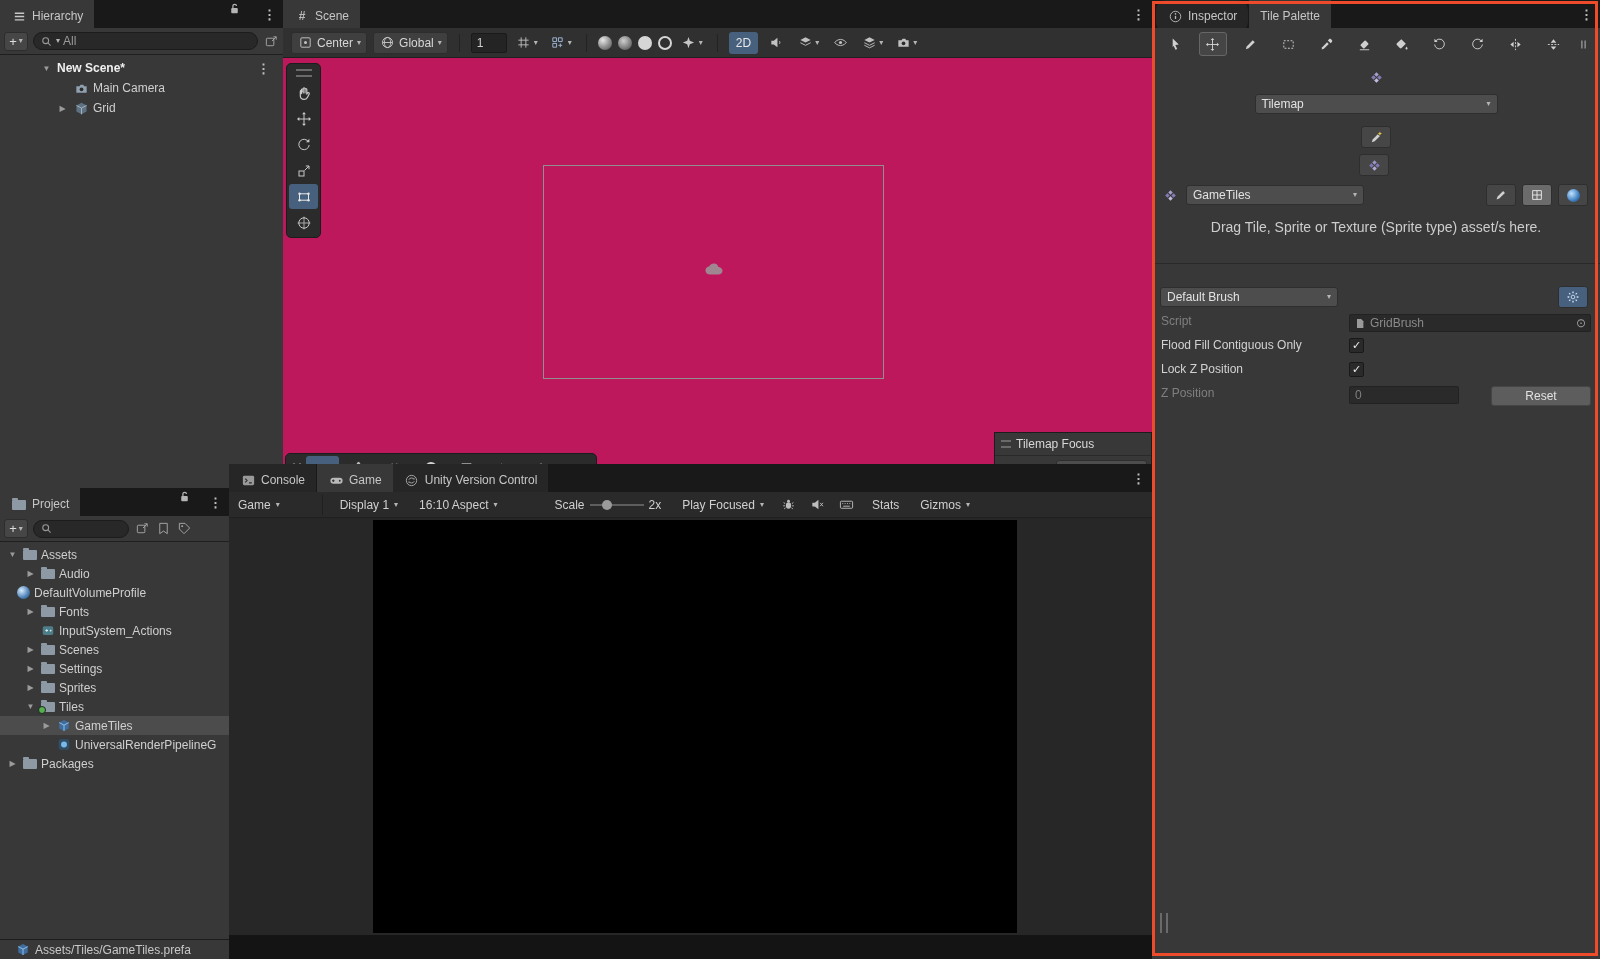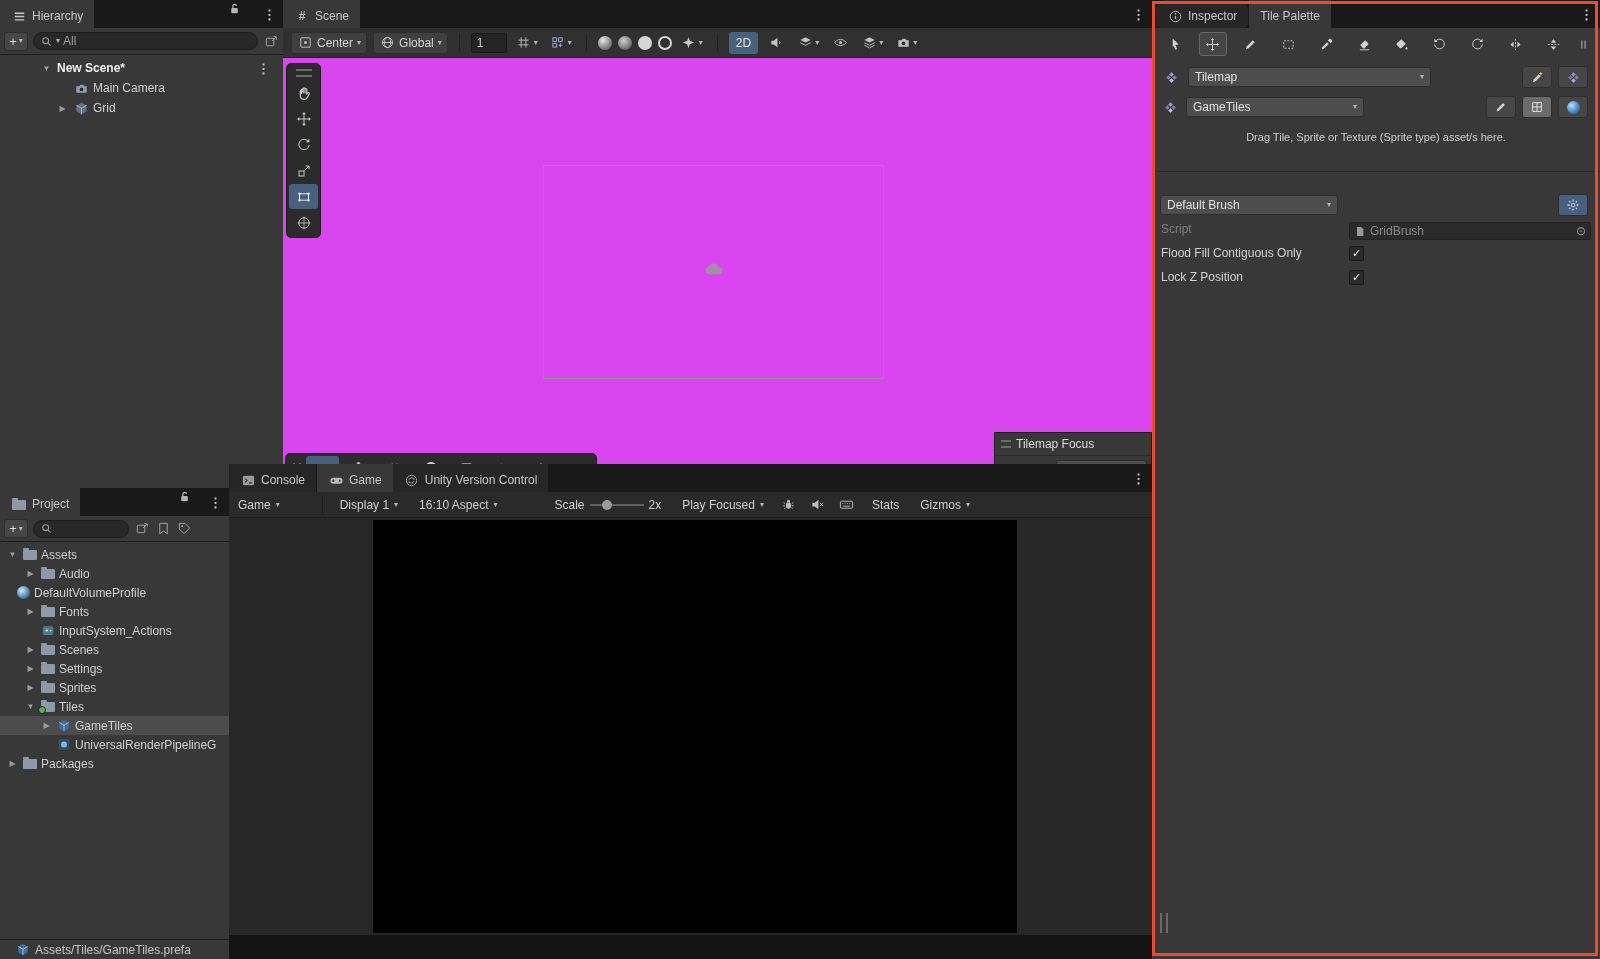--- a/index.html
+++ b/index.html
@@ -51,21 +51,21 @@
   .gdd{display:flex;align-items:center;gap:5px;color:#d0d0d0;padding:0 4px;height:20px;}
   .slider{width:54px;height:2px;background:#5e5e5e;position:relative;flex:none;}
   .slider::before{content:"";position:absolute;left:12px;top:-4px;width:10px;height:10px;border-radius:50%;background:#9a9a9a;}
   
   .tpToolbar{height:32px;display:flex;align-items:center;justify-content:space-between;padding:0 9px;background:var(--bg);}
   .tpbtn{width:28px;height:24px;border-radius:3px;display:flex;align-items:center;justify-content:center;}
   .tpbtn.boxed{border:1px solid #666;background:#454545;}
   .row{display:flex;align-items:center;padding:4px 8px;gap:6px;}
   .iconbtn{width:30px;height:22px;border-radius:3px;background:#464646;border:1px solid #2e2e2e;display:flex;align-items:center;justify-content:center;}
   .iconbtn.lit{background:#6b6b6b;}
-  .hint{text-align:center;padding:9px 6px 8px;color:#cdcdcd;font-size:11px;}
+  .hint{text-align:center;padding:9px 6px 8px;color:#cdcdcd;font-size:14px;}
   .prop{display:flex;align-items:flex-start;height:24px;padding:0 9px;}
   .plabel{width:188px;flex:none;color:#d2d2d2;}
   .plabel.dim,.dimtxt{color:#7f7f7f;}
   .ofield{flex:1;height:18px;background:var(--field);border:1px solid #222;border-radius:2px;display:flex;align-items:center;gap:4px;padding:0 4px;color:#8a8a8a;min-width:0;}
   .cb{width:15px;height:15px;background:#2a2a2a;border:1px solid #191919;border-radius:2px;display:flex;align-items:center;justify-content:center;color:#ececec;font-size:11px;}
   .zfield{width:110px;height:18px;background:var(--field);border:1px solid #222;border-radius:2px;color:#7f7f7f;display:flex;align-items:center;padding:0 5px;}
   .reset{margin-left:auto;width:100px;height:20px;background:#5d5d5d;border:1px solid #454545;border-radius:3px;display:flex;align-items:center;justify-content:center;color:#e2e2e2;}
   .redbox{position:absolute;left:1152px;top:1px;width:446px;height:955px;border:3px solid var(--red);pointer-events:none;z-index:60;}
   .statusbar{position:absolute;left:0;bottom:0;width:100%;height:20px;background:var(--bg);border-top:1px solid #1c1c1c;display:flex;align-items:center;gap:5px;padding:0 16px;white-space:nowrap;overflow:hidden;}
   .camrect{position:absolute;border:1px solid #8f8f8f;}
@@ -246,21 +246,21 @@
     <div class="ibtn">
         <span class="ic">
           <svg viewBox="0 0 16 16">
             <path d="M2.5 5.5h3.4l1.1-1.6h2.8L11 5.5h2.5v7h-11z" fill="#c0c0c0"></path>
             <circle cx="8" cy="8.8" r="2" fill="#2c2c2c"></circle>
           </svg>
         </span>
         <span class="caret">▾</span>
       </div>
   </div>
-  <div style="position:absolute;left:0;top:58px;right:0;bottom:0;background:#d946ef;overflow:hidden;">
+  <div style="position:absolute;left:0;top:58px;right:0;bottom:0;background:#be185d;overflow:hidden;">
     <div class="camrect" style="left:260px;top:107px;width:341px;height:214px;">
       <span style="position:absolute;left:50%;top:50%;transform:translate(-50%,-50%);">
         <svg width="22" height="18" viewBox="0 0 22 18">
             <path d="M11 2c2.6 0 4 1.8 4.4 3.4C17.6 5.6 19.5 7 19.5 9.3c0 2.4-1.9 3.8-4.1 3.8H7.2C4.6 13.1 2.5 11.6 2.5 9c0-2.3 1.7-3.7 3.6-3.9C6.7 3.4 8.5 2 11 2z" fill="#9a9a9a" opacity=".85"></path>
           </svg>
       </span>
     </div>
     <div class="toolstrip">
       <span class="grip"></span>
       <span class="tool">
@@ -681,21 +681,21 @@
           <path d="M5 6L8 2.5 11 6zM5 10l3 3.5 3-3.5z" fill="#d0d0d0"></path>
         </svg>
       </span>
     <span class="tpbtn" style="width:14px;">
         <svg viewBox="0 0 16 16" width="13" height="13">
           <path d="M6 3v10M10 3v10" stroke="#9a9a9a" stroke-width="1.6"></path>
         </svg>
       </span>
   </div>
 
-  <div class="row" style="padding-top:6px;">
+  <div class="row" style="padding-top:6px;flex-direction:column;">
     <span class="ic" style="width:22px;height:22px;">
       <svg viewBox="0 0 20 20" width="20" height="20">
           <g transform="rotate(45 10 10)">
             <rect x="5" y="5" width="4.4" height="4.4" fill="#a7a0ce"></rect>
             <rect x="10.6" y="5" width="4.4" height="4.4" fill="#847cb8"></rect>
             <rect x="5" y="10.6" width="4.4" height="4.4" fill="#847cb8"></rect>
             <rect x="10.6" y="10.6" width="4.4" height="4.4" fill="#c2bde0"></rect>
           </g>
         </svg>
     </span>
@@ -787,17 +787,26 @@
   <div class="prop">
     <span class="plabel">Flood Fill Contiguous Only</span>
     <span class="cb">✓</span>
   </div>
 
   <div class="prop">
     <span class="plabel">Lock Z Position</span>
     <span class="cb">✓</span>
   </div>
 
+  <div class="prop">
+    <span class="plabel dim">Z Position</span>
+    <span class="zfield">
+        <span>0</span>
+      </span>
+    <span class="reset">
+        <span>Reset</span>
+      </span>
+  </div>
 
   <span style="position:absolute;left:8px;bottom:26px;width:8px;height:20px;border-left:2px solid #6a6a6a;border-right:2px solid #6a6a6a;"></span>
 </div>
 
 <div class="redbox"></div>
 
 </body></html>

